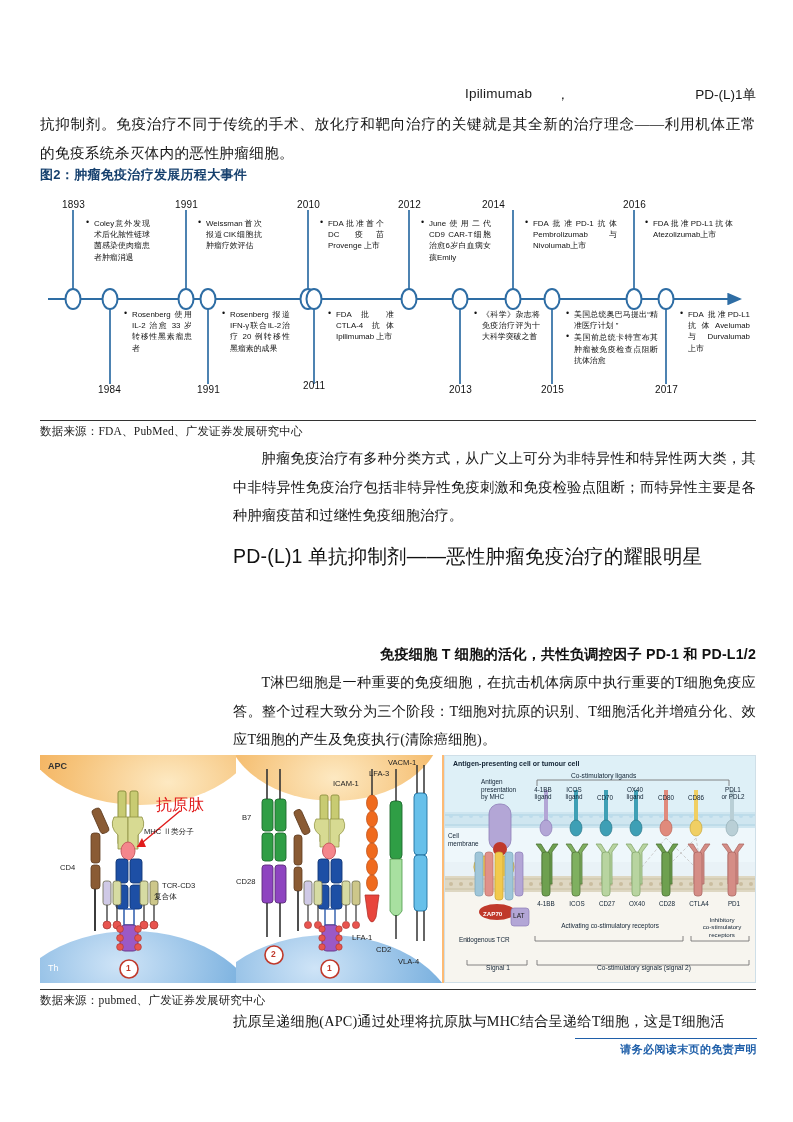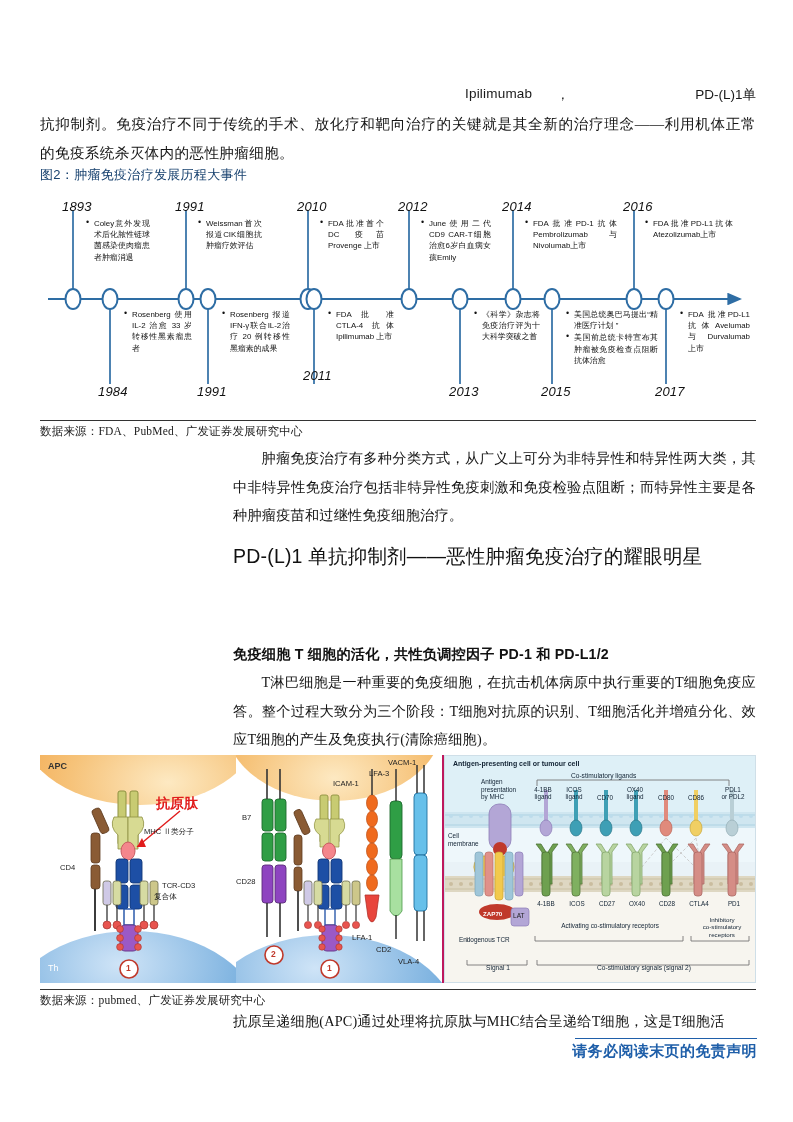--- a/index.html
+++ b/index.html
@@ -33,21 +33,21 @@
     text-align: justify;
     text-justify: inter-ideograph;
     letter-spacing: .35px;
     color: #141414;
   }
 
   
   .fig-title {
     position: absolute; left: 40px; width: 716px;
     font-family: "Liberation Sans", sans-serif;
-    font-weight: normal;
+    font-weight: bold;
     font-size: 13px;
     color: #16406e;
     padding-bottom: 14px;
     border-bottom: 1.6px solid #1a1a1a;
     letter-spacing: .3px;
   }
   .fig-title .lbl { color: #16406e; }
 
   .fig-source {
     position: absolute; left: 40px; width: 716px;
@@ -64,23 +64,22 @@
     width: 716px; height: 200px;
     background: #fff;
   }
   .tl-svg { position: absolute; left: 0; top: 0; }
   .tl-text {
     position: absolute;
     font-family: "Liberation Sans", sans-serif;
     color: #111;
   }
   .tl-year {
-    font-size: 13px; font-weight: normal; color: #111;
+    font-size: 10px; font-weight: normal; color: #111;
     letter-spacing: .2px;
-    font-style: italic;
   }
   .tl-item {
     font-size: 7.9px;
     line-height: 11.2px;
     color: #111;
     text-align: justify;
     text-justify: inter-ideograph;
   }
   .tl-item .bullet {
     position: absolute; left: -8px; top: -1px;
@@ -98,39 +97,40 @@
     color: #111;
     letter-spacing: .2px;
   }
   .h2-sec {
     position: absolute; left: 233px; width: 523px;
     font-family: "Liberation Sans", sans-serif;
     font-weight: bold;
     font-size: 14.2px;
     color: #111;
     letter-spacing: .2px;
+    text-align: right;
   }
 
   .para-abs {
     position: absolute; left: 233px; width: 523px;
     font-family: "Liberation Serif", serif;
     font-size: 14.2px;
     line-height: 28.5px;
     text-align: justify;
     text-justify: inter-ideograph;
     letter-spacing: .2px;
     color: #141414;
   }
   .para-abs.indent { text-indent: 2em; }
 
   
   .bio-fig {
     position: absolute; left: 40px; top: 755px;
     width: 716px; height: 228px;
-    background: #be185d;
+    background: #fdba74;
     overflow: hidden;
   }
   .bio-left, .bio-mid {
     position: absolute; top: 0; height: 228px;
     background: #ffffff;
     overflow: hidden;
   }
   .bio-left { left: 0; width: 196px; }
   .bio-mid  { left: 196px; width: 206px; }
   .bio-right {
@@ -144,21 +144,21 @@
   .bio-svg { position: absolute; left: 0; top: 0; }
 
   
   .footer-rule {
     position: absolute; left: 575px; top: 1038px; width: 182px;
     border-top: 1.4px solid #1f5fa9;
   }
   .footer-note {
     position: absolute; right: 36px; top: 1042px;
     font-family: "Liberation Sans", sans-serif;
-    font-size: 15px; font-weight: bold;
+    font-size: 11px; font-weight: bold;
     color: #1f5fa9; letter-spacing: .4px; text-align: right;
   }
   .page-num {
     position: absolute; left: 0; right: 0; top: 1060px;
     text-align: center;
     font-family: "Liberation Sans", sans-serif;
     font-size: 12.5px; font-weight: bold;
     color: #1f5fa9;
   }
   .tail-line {
@@ -223,21 +223,21 @@
         <ellipse cx="512" cy="103" rx="7.5" ry="10"></ellipse>
         <ellipse cx="594" cy="103" rx="7.5" ry="10"></ellipse>
         <ellipse cx="626" cy="103" rx="7.5" ry="10"></ellipse>
       </g>
     </svg>
 
     <div class="tl-text tl-year" style="left:22px;  top:3px">1893</div>
     <div class="tl-text tl-year" style="left:135px; top:3px">1991</div>
     <div class="tl-text tl-year" style="left:257px; top:3px">2010</div>
     <div class="tl-text tl-year" style="left:358px; top:3px">2012</div>
-    <div class="tl-text tl-year" style="left:462px; top:3px">2014</div>
+    <div class="tl-text tl-year" style="left:442px; top:3px">2014</div>
     <div class="tl-text tl-year" style="left:583px; top:3px">2016</div>
 
     <div class="tl-text tl-item" style="left:54px;  top:22px; width:56px">
       <span class="tl-item-inner"><span class="bullet">•</span><span>Coley意外发现术后化脓性链球菌感染使肉瘤患者肿瘤消退</span></span>
     </div>
     <div class="tl-text tl-item" style="left:166px; top:22px; width:56px">
       <span class="tl-item-inner"><span class="bullet">•</span><span>Weissman首次报道CIK细胞抗肿瘤疗效评估</span></span>
     </div>
     <div class="tl-text tl-item" style="left:288px; top:22px; width:56px">
       <span class="tl-item-inner"><span class="bullet">•</span><span>FDA批准首个 DC 疫苗 Provenge 上市</span></span>
@@ -267,21 +267,21 @@
     <div class="tl-text tl-item" style="left:534px; top:113px; width:84px">
       <span class="tl-item-inner" style="display:block; margin-bottom:1px"><span class="bullet">•</span><span>美国总统奥巴马提出“精准医疗计划 ”</span></span>
       <span class="tl-item-inner" style="display:block"><span class="bullet">•</span><span>美国前总统卡特宣布其肿瘤被免疫检查点阻断抗体治愈</span></span>
     </div>
     <div class="tl-text tl-item" style="left:648px; top:113px; width:62px">
       <span class="tl-item-inner"><span class="bullet">•</span><span>FDA 批准PD-L1 抗 体 Avelumab 与 Durvalumab 上市</span></span>
     </div>
 
     <div class="tl-text tl-year" style="left:58px;  top:188px">1984</div>
     <div class="tl-text tl-year" style="left:157px; top:188px">1991</div>
-    <div class="tl-text tl-year" style="left:263px; top:172px">2011</div>
+    <div class="tl-text tl-year" style="left:263px; top:184px">2011</div>
     <div class="tl-text tl-year" style="left:409px; top:188px">2013</div>
     <div class="tl-text tl-year" style="left:501px; top:188px">2015</div>
     <div class="tl-text tl-year" style="left:615px; top:188px">2017</div>
   </div>
 
   <div class="fig-source" style="top:420px">数据来源：FDA、PubMed、广发证券发展研究中心</div>
 
   <div class="para-abs indent" style="top:444px">肿瘤免疫治疗有多种分类方式，从广义上可分为非特异性和特异性两大类，其中非特异性免疫治疗包括非特异性免疫刺激和免疫检验点阻断；而特异性主要是各种肿瘤疫苗和过继性免疫细胞治疗。</div>
 
   <div class="h1-sec" style="top:537px">PD-(L)1 单抗抑制剂——恶性肿瘤免疫治疗的耀眼明星</div>
@@ -363,21 +363,21 @@
             <circle cx="98" cy="192" r="3.4"></circle>
         </g>
 
         <line x1="140" y1="56" x2="97" y2="92" stroke="#e11b1b" stroke-width="1.4"></line>
         <polygon points="97,92 106,92 102,83" fill="#e11b1b"></polygon>
 
         <circle cx="89" cy="214" r="9" fill="#ffffff" stroke="#c0392b" stroke-width="1.6"></circle>
       </svg>
       <div style="position:absolute;left:8px;top:6px;font-family:'Liberation Sans',sans-serif;font-size:9px;font-weight:bold;color:#333">APC</div>
       <div style="position:absolute;left:8px;top:208px;font-family:'Liberation Sans',sans-serif;font-size:9px;font-weight:normal;color:#fff">Th</div>
-      <div style="position:absolute;left:116px;top:40px;font-family:'Liberation Sans',sans-serif;font-size:14px;font-weight:bold;color:#e11b1b">抗原肽</div>
+      <div style="position:absolute;left:116px;top:40px;font-family:'Liberation Sans',sans-serif;font-size:16px;font-weight:normal;color:#e11b1b">抗原肽</div>
       <div style="position:absolute;left:104px;top:72px;font-family:'Liberation Sans',sans-serif;font-size:7.6px;color:#222">MHC Ⅱ类分子</div>
       <div style="position:absolute;left:20px;top:108px;font-family:'Liberation Sans',sans-serif;font-size:7.6px;color:#222">CD4</div>
       <div style="position:absolute;left:122px;top:126px;font-family:'Liberation Sans',sans-serif;font-size:7.6px;color:#222">TCR-CD3</div>
       <div style="position:absolute;left:114px;top:137px;font-family:'Liberation Sans',sans-serif;font-size:7.6px;color:#222">复合体</div>
       <div style="position:absolute;left:86px;top:208px;font-family:'Liberation Sans',sans-serif;font-size:8.5px;font-weight:bold;color:#c0392b">1</div>
     </div>
 
     <div class="bio-mid">
       <svg class="bio-svg" width="206" height="228" viewBox="0 0 206 228">
         <defs>

